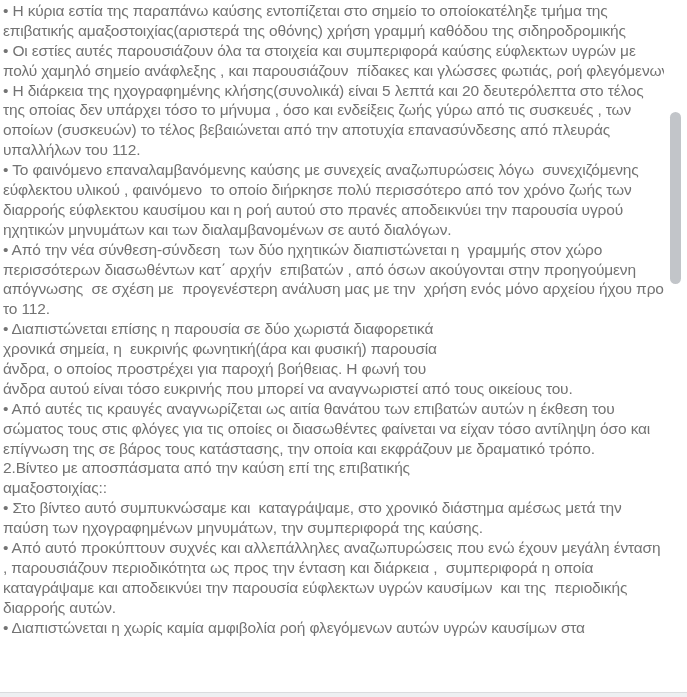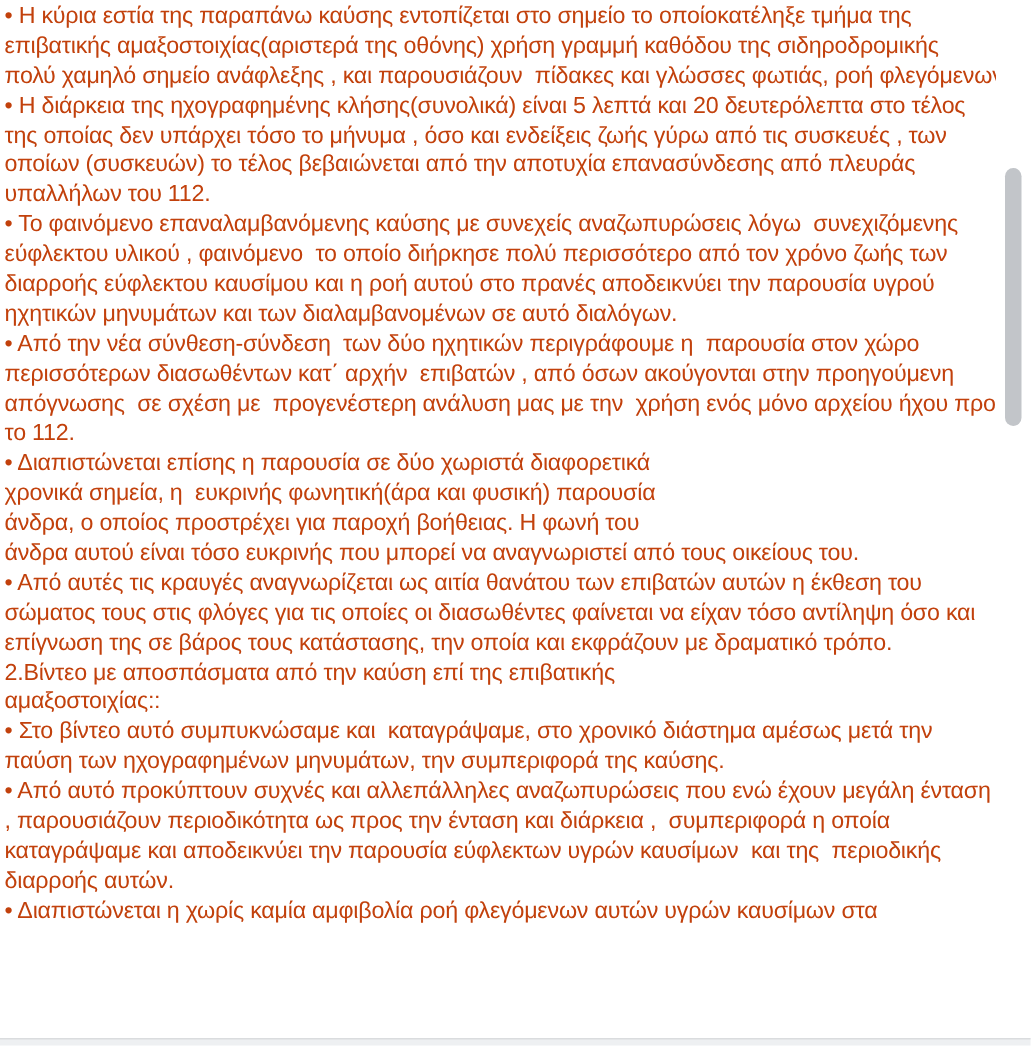--- a/index.html
+++ b/index.html
@@ -14,21 +14,21 @@
     background: #ffffff;
     font-family: "Liberation Sans", "DejaVu Sans", sans-serif;
   }
   .doc-page {
     position: absolute;
     top: 1px;
     left: 3px;
     width: 662px;
     height: 696px;
     overflow: hidden;
-    color: #c2410c;
+    color: #737373;
   }
   .text-line {
     height: 19.9px;
     line-height: 19.9px;
     font-size: 15.5px;
     letter-spacing: -0.15px;
     white-space: pre;
     overflow: hidden;
   }
   .v-scrollbar-gutter {
@@ -58,30 +58,31 @@
     border-top: 1px solid #dadcde;
     box-sizing: border-box;
   }
 </style>
 </head>
 <body>
 
 <div class="doc-page" id="doc-page">
     <div class="text-line">• Η κύρια εστία της παραπάνω καύσης εντοπίζεται στο σημείο το οποίοκατέληξε τμήμα της</div>
     <div class="text-line">επιβατικής αμαξοστοιχίας(αριστερά της οθόνης) χρήση γραμμή καθόδου της σιδηροδρομικής</div>
+    <div class="text-line">• Οι εστίες αυτές παρουσιάζουν όλα τα στοιχεία και συμπεριφορά καύσης εύφλεκτων υγρών με</div>
     <div class="text-line">πολύ χαμηλό σημείο ανάφλεξης , και παρουσιάζουν  πίδακες και γλώσσες φωτιάς, ροή φλεγόμενων</div>
     <div class="text-line">• Η διάρκεια της ηχογραφημένης κλήσης(συνολικά) είναι 5 λεπτά και 20 δευτερόλεπτα στο τέλος</div>
     <div class="text-line">της οποίας δεν υπάρχει τόσο το μήνυμα , όσο και ενδείξεις ζωής γύρω από τις συσκευές , των</div>
     <div class="text-line">οποίων (συσκευών) το τέλος βεβαιώνεται από την αποτυχία επανασύνδεσης από πλευράς</div>
     <div class="text-line">υπαλλήλων του 112.</div>
     <div class="text-line">• Το φαινόμενο επαναλαμβανόμενης καύσης με συνεχείς αναζωπυρώσεις λόγω  συνεχιζόμενης</div>
     <div class="text-line">εύφλεκτου υλικού , φαινόμενο  το οποίο διήρκησε πολύ περισσότερο από τον χρόνο ζωής των</div>
     <div class="text-line">διαρροής εύφλεκτου καυσίμου και η ροή αυτού στο πρανές αποδεικνύει την παρουσία υγρού</div>
     <div class="text-line">ηχητικών μηνυμάτων και των διαλαμβανομένων σε αυτό διαλόγων.</div>
-    <div class="text-line">• Από την νέα σύνθεση-σύνδεση  των δύο ηχητικών περιγράφουμε η  παρουσία στον χώρο</div>
+    <div class="text-line">• Από την νέα σύνθεση-σύνδεση  των δύο ηχητικών διαπιστώνεται η  γραμμής στον χώρο</div>
     <div class="text-line">περισσότερων διασωθέντων κατ΄ αρχήν  επιβατών , από όσων ακούγονται στην προηγούμενη</div>
     <div class="text-line">απόγνωσης  σε σχέση με  προγενέστερη ανάλυση μας με την  χρήση ενός μόνο αρχείου ήχου προς</div>
     <div class="text-line">το 112.</div>
     <div class="text-line">• Διαπιστώνεται επίσης η παρουσία σε δύο χωριστά διαφορετικά</div>
     <div class="text-line">χρονικά σημεία, η  ευκρινής φωνητική(άρα και φυσική) παρουσία</div>
     <div class="text-line">άνδρα, ο οποίος προστρέχει για παροχή βοήθειας. Η φωνή του</div>
     <div class="text-line">άνδρα αυτού είναι τόσο ευκρινής που μπορεί να αναγνωριστεί από τους οικείους του.</div>
     <div class="text-line">• Από αυτές τις κραυγές αναγνωρίζεται ως αιτία θανάτου των επιβατών αυτών η έκθεση του</div>
     <div class="text-line">σώματος τους στις φλόγες για τις οποίες οι διασωθέντες φαίνεται να είχαν τόσο αντίληψη όσο και</div>
     <div class="text-line">επίγνωση της σε βάρος τους κατάστασης, την οποία και εκφράζουν με δραματικό τρόπο.</div>

